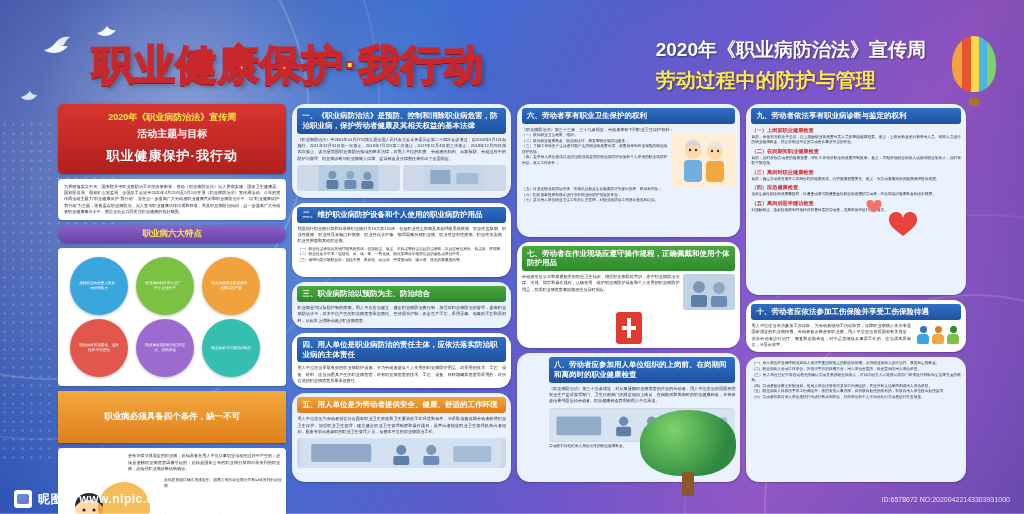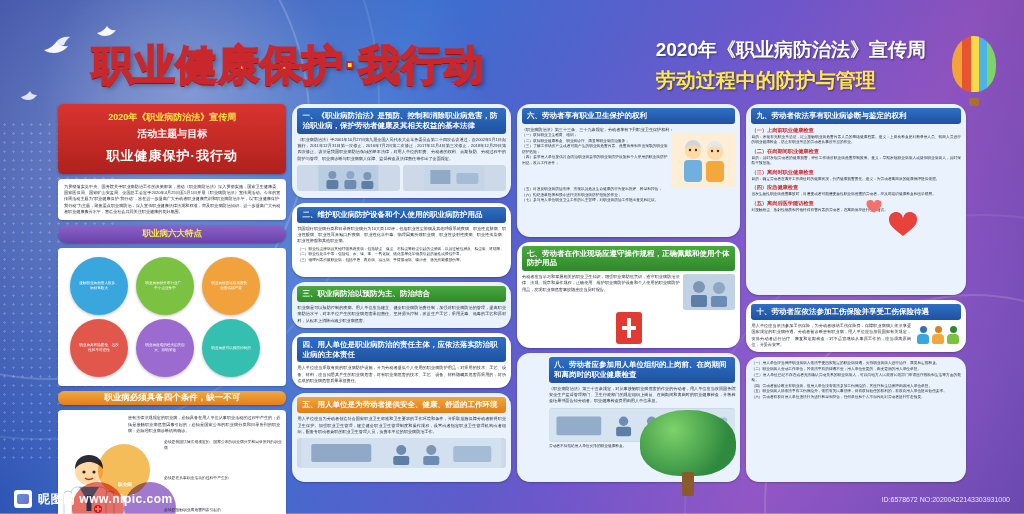--- a/index.html
+++ b/index.html
@@ -115,21 +115,21 @@
   }
   .purple-head {
     background:linear-gradient(180deg,#8a63c8,#6a42ab);
     color:#ffe94a; font-size:8.5px; font-weight:bold;
     border-radius:11px; text-align:center; padding:3px 6px;
     box-shadow:0 1px 2px rgba(0,0,0,.25);
   }
   .orange-head {
     background:linear-gradient(180deg,#f2a83c,#e0801d);
     color:#ffffff; font-size:8.5px; font-weight:bold;
-    border-radius:6px; text-align:center; padding:1px 6px;
+    border-radius:0; text-align:center; padding:20px 6px;
     box-shadow:0 1px 2px rgba(0,0,0,.25);
   }
 
   
   .gearbox { position:relative; height:128px; }
   .gear {
     position:absolute; width:58px; height:58px; border-radius:50%;
     display:flex; align-items:center; justify-content:center; text-align:center;
     color:#fff; font-size:3.6px; line-height:1.45; padding:9px;
     box-shadow:0 1px 3px rgba(0,0,0,.25);

